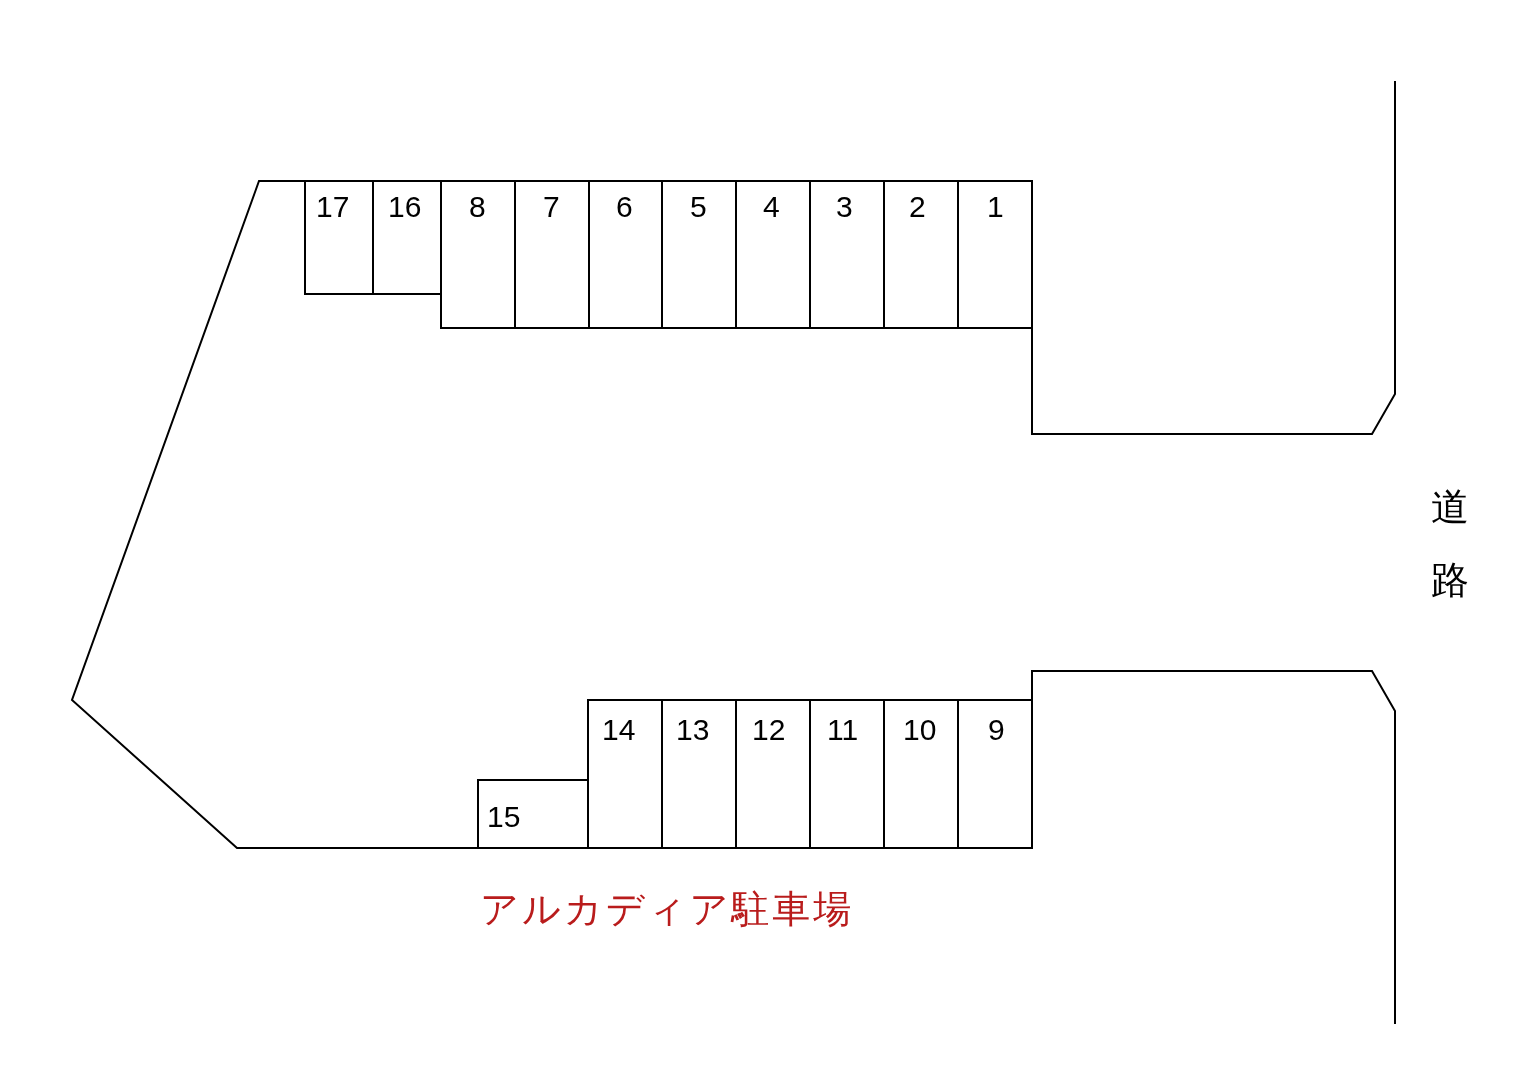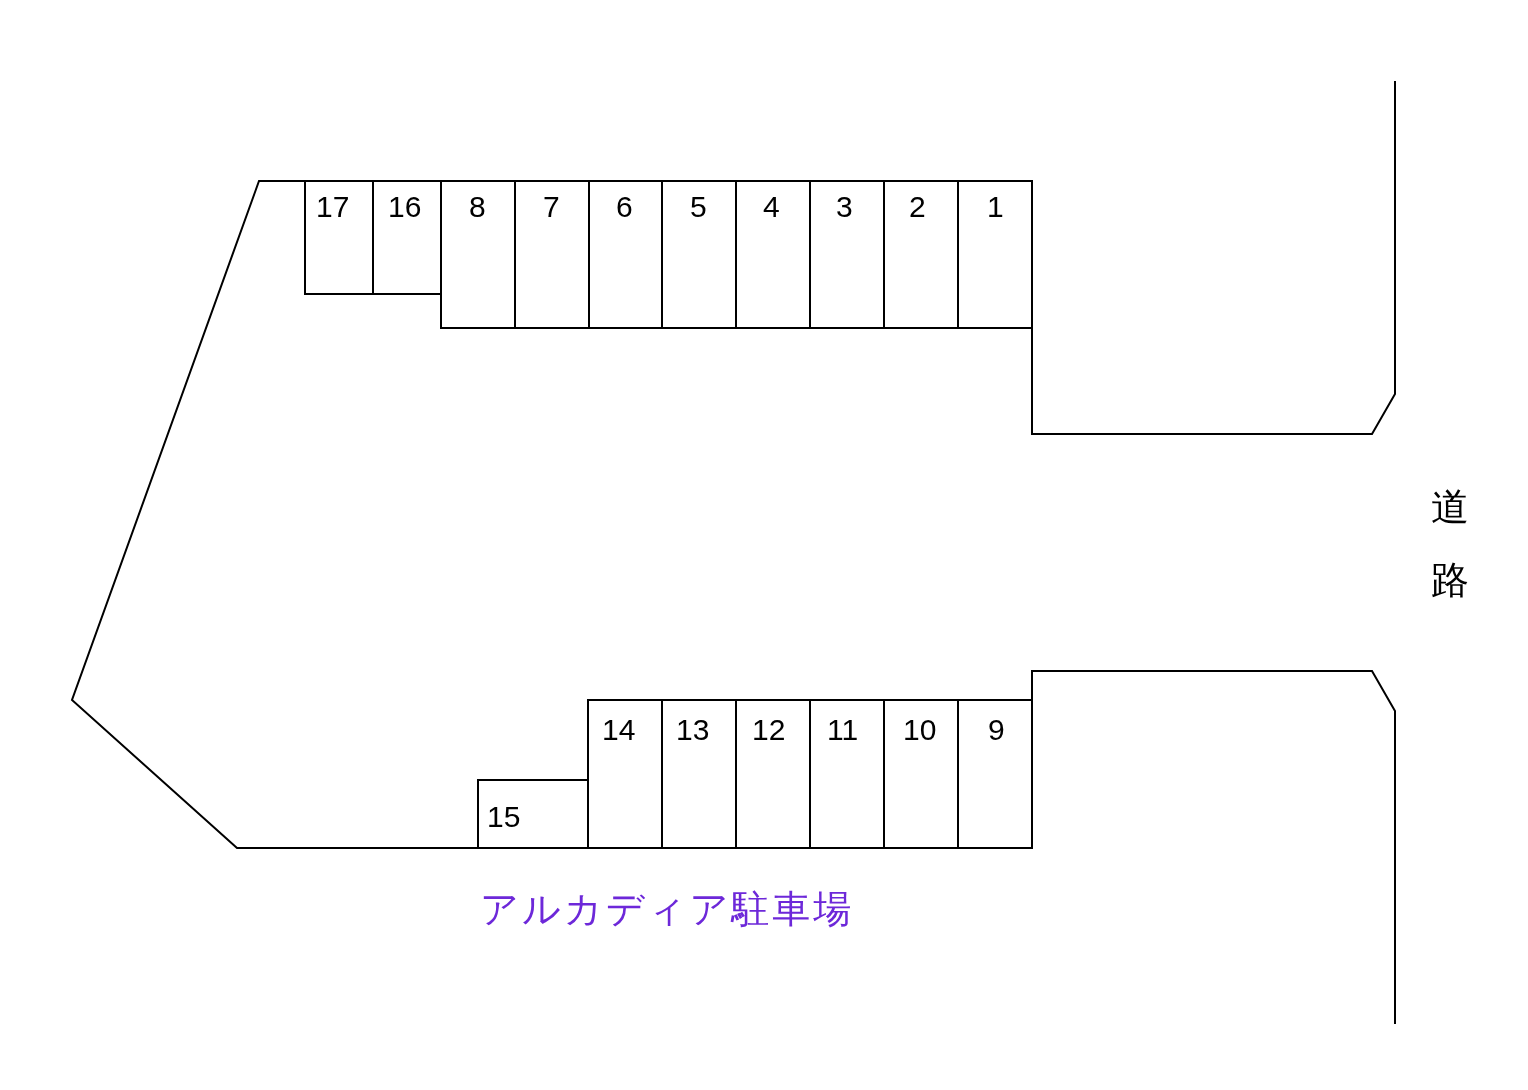--- a/index.html
+++ b/index.html
@@ -1,21 +1,21 @@
 <!DOCTYPE html>
 <html><head>
   <meta charset="utf-8">
   <style>
     html, body { margin: 0; padding: 0; background: #ffffff; }
     body { width: 1528px; height: 1090px; position: relative; overflow: hidden; }
     svg.map { position: absolute; left: 0; top: 0; }
     .line { stroke: #000; stroke-width: 2; fill: none; stroke-linejoin: miter; }
     .space { stroke: #000; stroke-width: 2; fill: #fff; }
     .num { font-family: "Liberation Sans Narrow", "Liberation Sans", sans-serif; font-size: 30px; fill: #000; }
-    .title-text { position: absolute; left: 480px; top: 884px; font-family: "DejaVu Sans", sans-serif; font-size: 38px; color: #6d28d9; letter-spacing: 3px; white-space: nowrap; text-align: center; }
+    .title-text { position: absolute; left: 480px; top: 884px; font-family: "DejaVu Sans", sans-serif; font-size: 38px; color: #b91c1c; letter-spacing: 3px; white-space: nowrap; text-align: center; }
     .road-char { position: absolute; left: 1431px; font-family: "DejaVu Sans", sans-serif; font-size: 38px; color: #000; }
   </style>
 </head>
 <body>
 
 <svg class="map" width="1528" height="1090" viewBox="0 0 1528 1090" xmlns="http://www.w3.org/2000/svg">
 
   <polyline class="line" points="1032,328 1032,434 1372,434 1395,394 1395,81"></polyline>
   <polyline class="line" points="305,181 259,181 72,700 237,848 1032,848 1032,671 1372,671 1395,711 1395,1024"></polyline>
   <g id="top-spaces">

